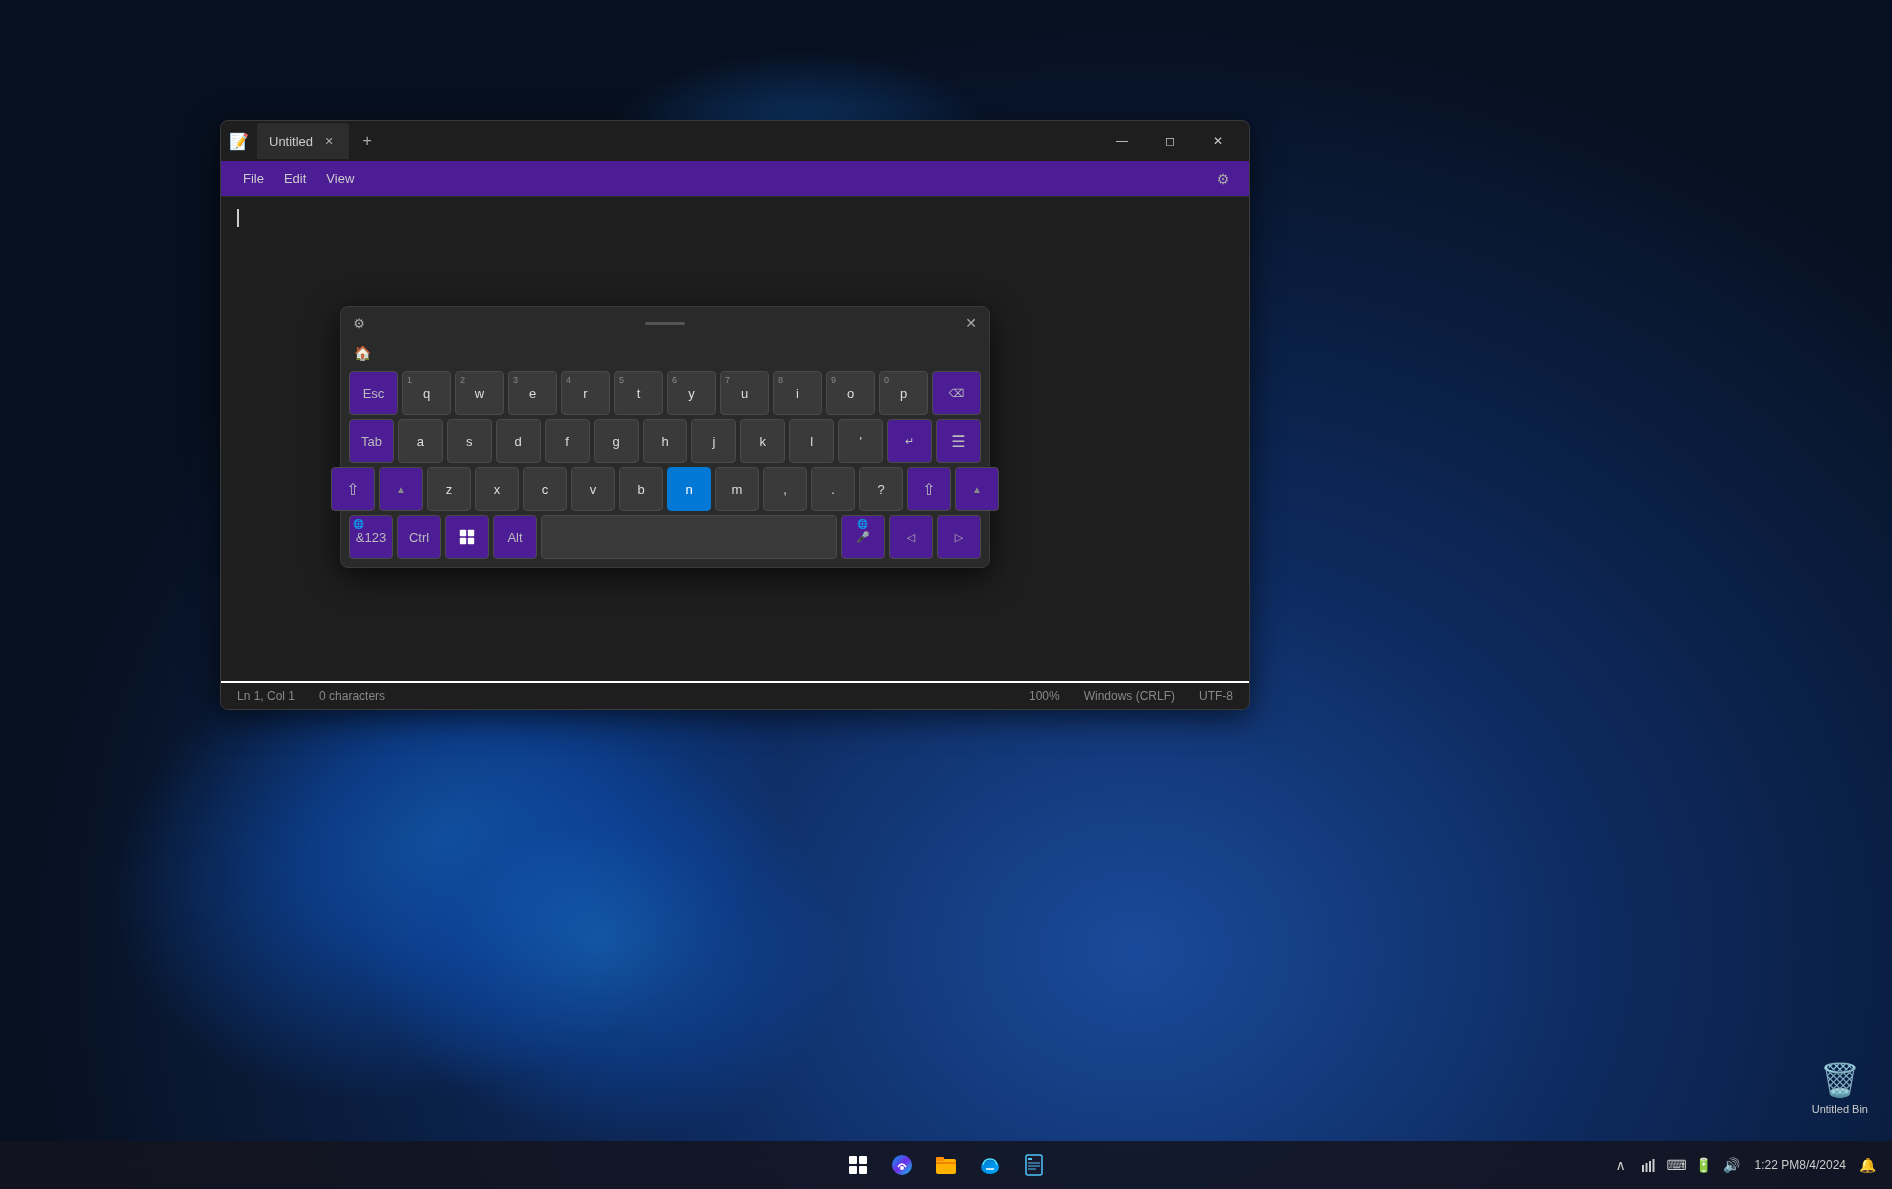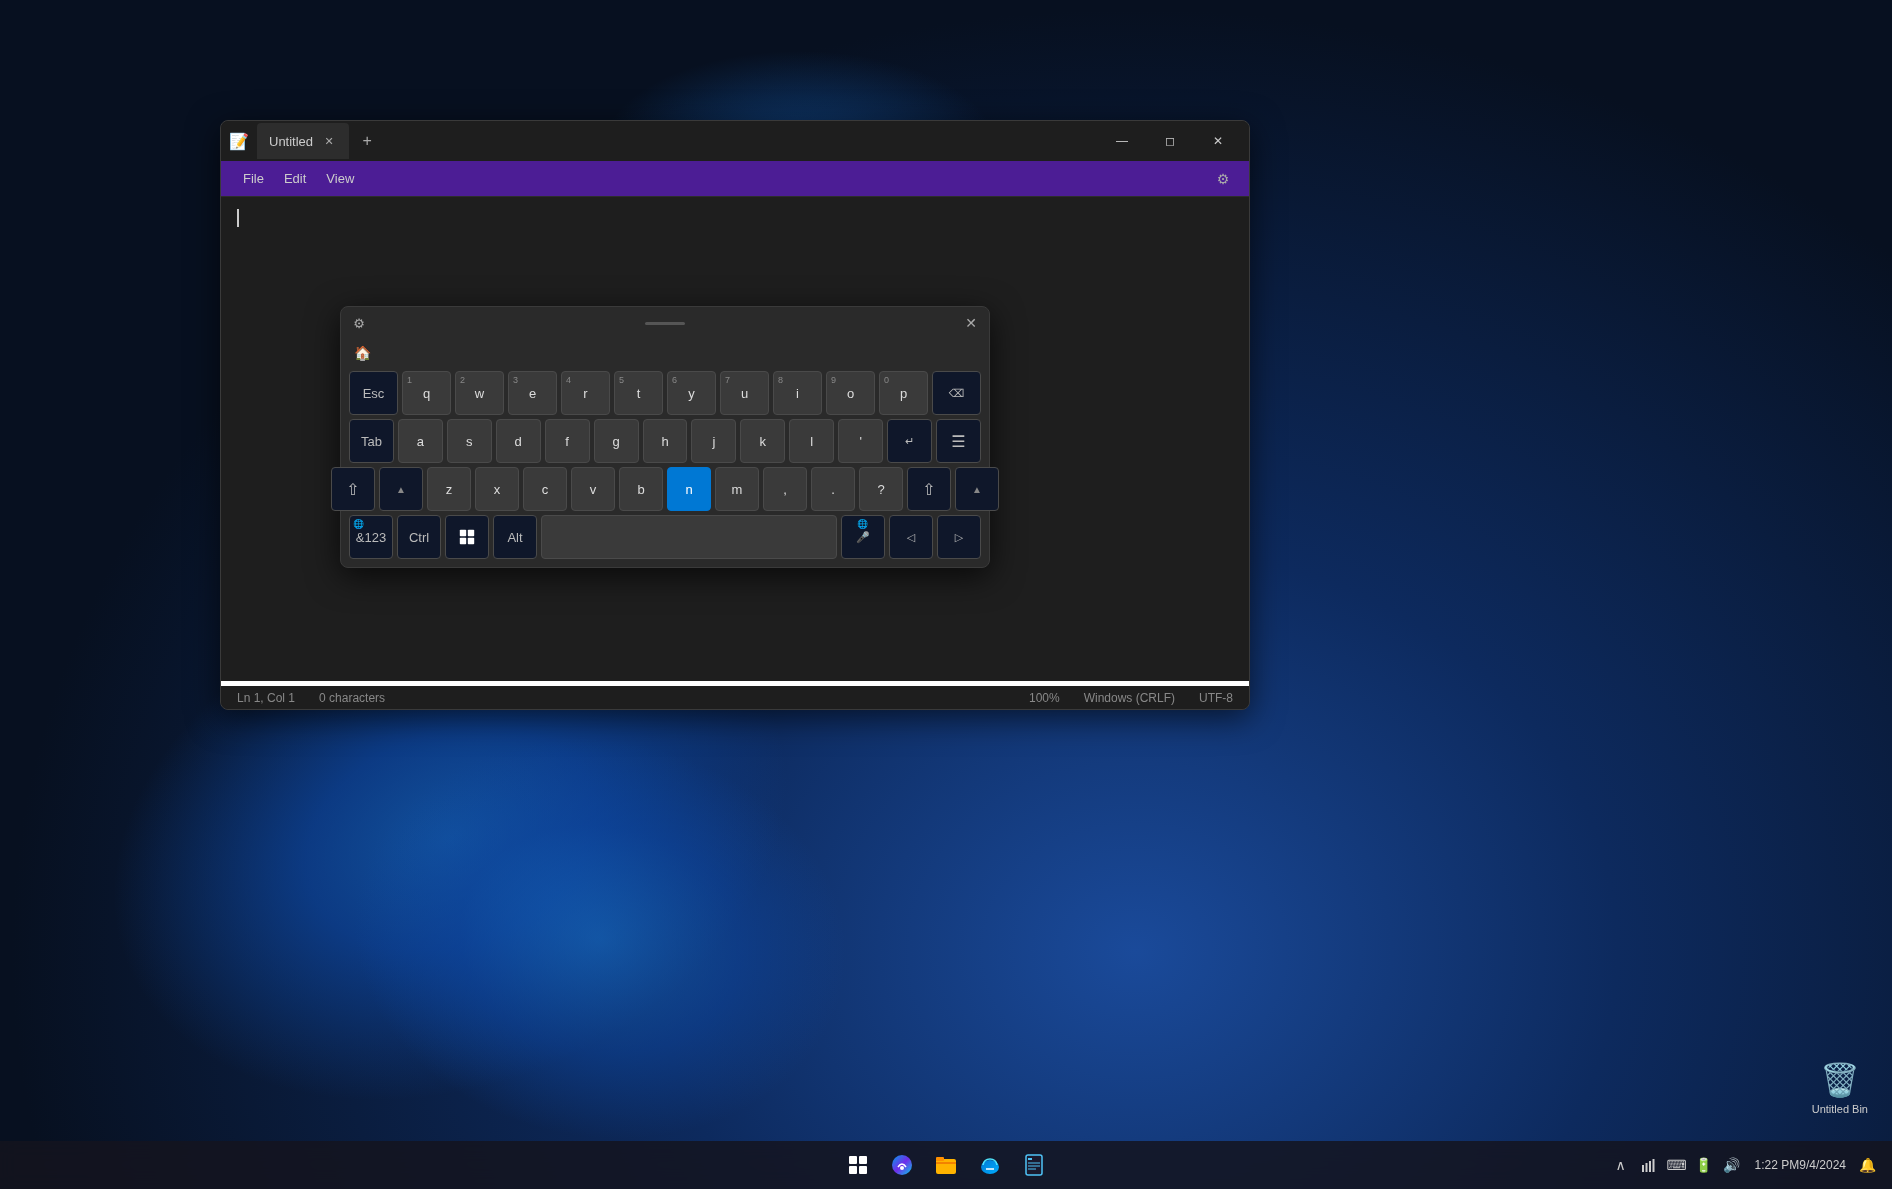--- a/index.html
+++ b/index.html
@@ -188,21 +188,21 @@
       width: 2px;
       height: 18px;
       background: #cccccc;
       vertical-align: middle;
     }
 
     
     .status-bar {
       height: 28px;
       background: #1e1e1e;
-      border-top: 5px solid #ffffff;
+      border-top: 2px solid #ffffff;
       border-radius: 0 0 8px 8px;
       display: flex;
       align-items: center;
       padding: 0 16px;
       gap: 24px;
       font-size: 12px;
       color: #888;
     }
     .status-spacer { flex: 1; }
 
@@ -301,21 +301,21 @@
       position: relative;
       user-select: none;
       border: 1px solid #4a4a4a;
     }
     .key.active {
       background: #0078d4;
       border-color: #0078d4;
       color: white;
     }
     .key.special { 
-      background: #0f172a;
+      background: #4c1d95;
       font-size: 11px;
       color: #bbb;
     }
     .key-number {
       position: absolute;
       top: 3px;
       left: 4px;
       font-size: 9px;
       color: #888;
     }
@@ -729,17 +729,17 @@
         <rect x="4.5" y="6" width="2" height="9" fill="#ccc"></rect>
         <rect x="8" y="4" width="2" height="11" fill="#ccc"></rect>
         <rect x="11.5" y="2" width="2" height="13" fill="#ccc"></rect>
       </svg>
     </div>
     <div class="sys-icon">⌨</div>
     <div class="sys-icon">🔋</div>
     <div class="sys-icon">🔊</div>
     <div class="clock-area">
       <span class="clock-time">1:22 PM</span>
-      <span class="clock-date">9/4/2024</span>
+      <span class="clock-date">8/4/2024</span>
     </div>
     <div class="sys-icon">🔔</div>
   </div>
 </div>
 
 </body></html>

